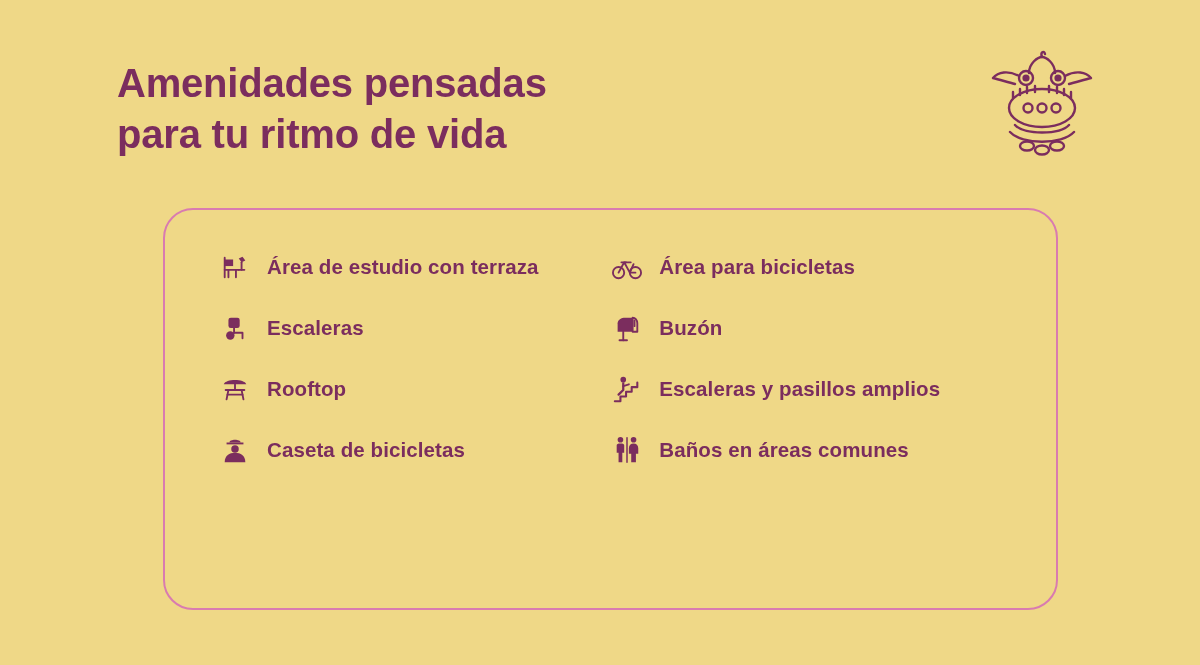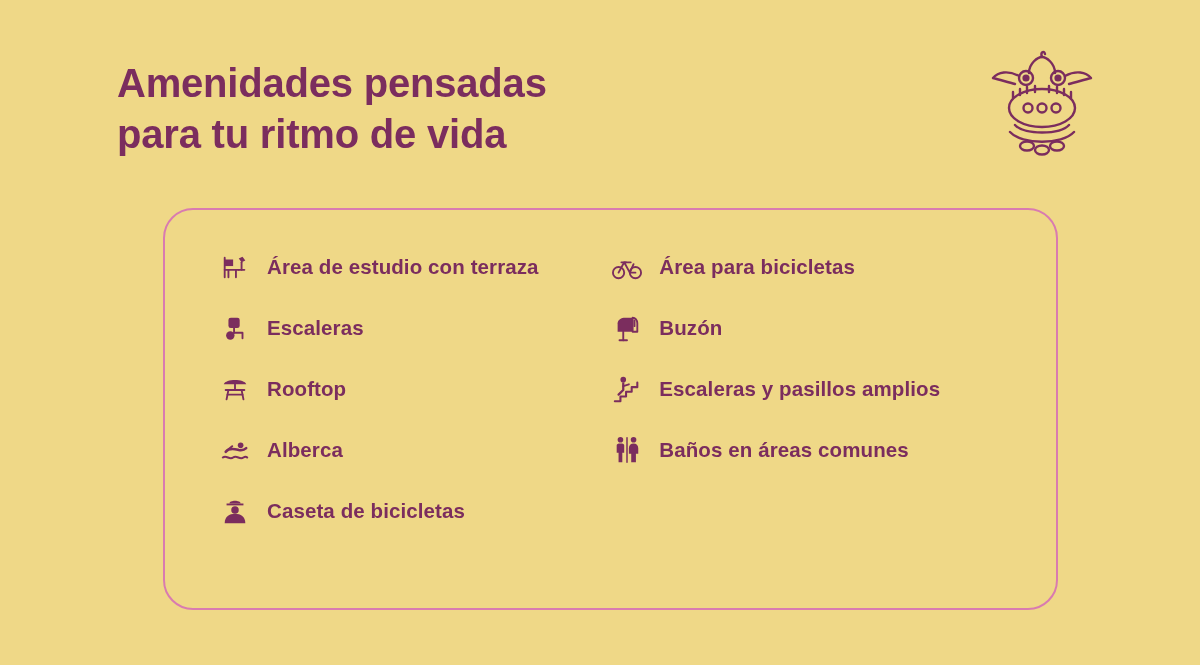--- a/index.html
+++ b/index.html
@@ -184,31 +184,20 @@
               <path d="M4 11 C6 5, 26 5, 28 11 Z" fill="#7b2d5e" stroke="none"></path>
               <path d="M16 11 L16 17"></path>
               <path d="M6 17 L26 17"></path>
               <path d="M9 17 L7 27 M23 17 L25 27"></path>
               <path d="M8 22 L24 22"></path>
             </svg>
           </span>
           <span class="label">Rooftop</span>
         </div>
 
-        <div class="amenity">
-          <span class="icon">
-            <svg viewBox="0 0 32 32" width="30" height="30" fill="none" stroke="#7b2d5e" stroke-width="2" stroke-linecap="round" stroke-linejoin="round">
-              <circle cx="22" cy="11" r="3" fill="#7b2d5e" stroke="none"></circle>
-              <path d="M6 18 C10 13, 16 15, 20 16 C23 16.5, 26 16, 28 14" stroke-width="2.6"></path>
-              <path d="M8 16 L13 12" stroke-width="2.2"></path>
-              <path d="M3 24 C7 21, 10 27, 14 24 C18 21, 21 27, 25 24 C27 22.5, 28 23, 29 24" stroke-width="2.2"></path>
-            </svg>
-          </span>
-          <span class="label">Alberca</span>
-        </div>
 
 
         <div class="amenity">
           <span class="icon">
             <svg viewBox="0 0 32 32" width="30" height="30" fill="none" stroke="#7b2d5e" stroke-width="2" stroke-linecap="round" stroke-linejoin="round">
               <path d="M7 8 L25 8 L25 10 L7 10 Z" fill="#7b2d5e" stroke="none"></path>
               <path d="M10 8 C10 4, 22 4, 22 8 Z" fill="#7b2d5e" stroke="none"></path>
               <circle cx="16" cy="15" r="4" fill="#7b2d5e" stroke="none"></circle>
               <path d="M5 29 C5 22, 10 19, 16 19 C22 19, 27 22, 27 29 Z" fill="#7b2d5e" stroke="none"></path>
             </svg>

